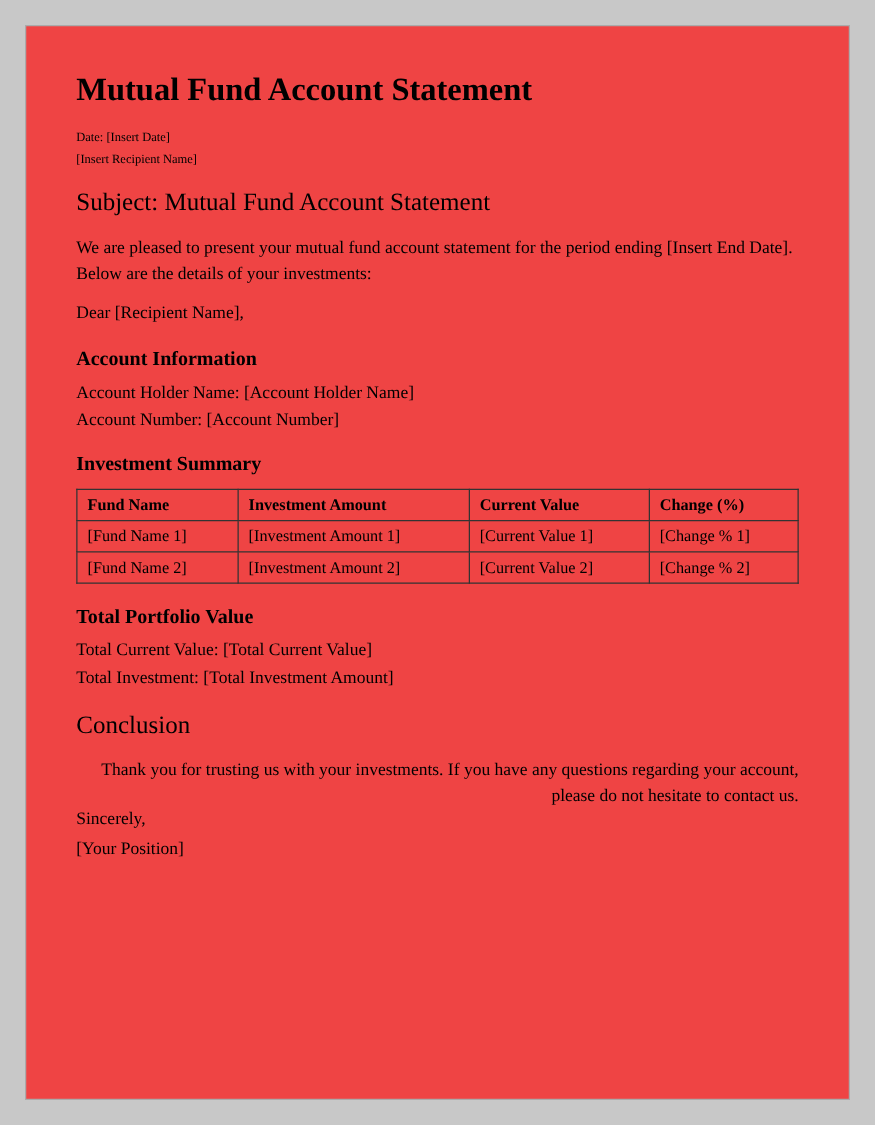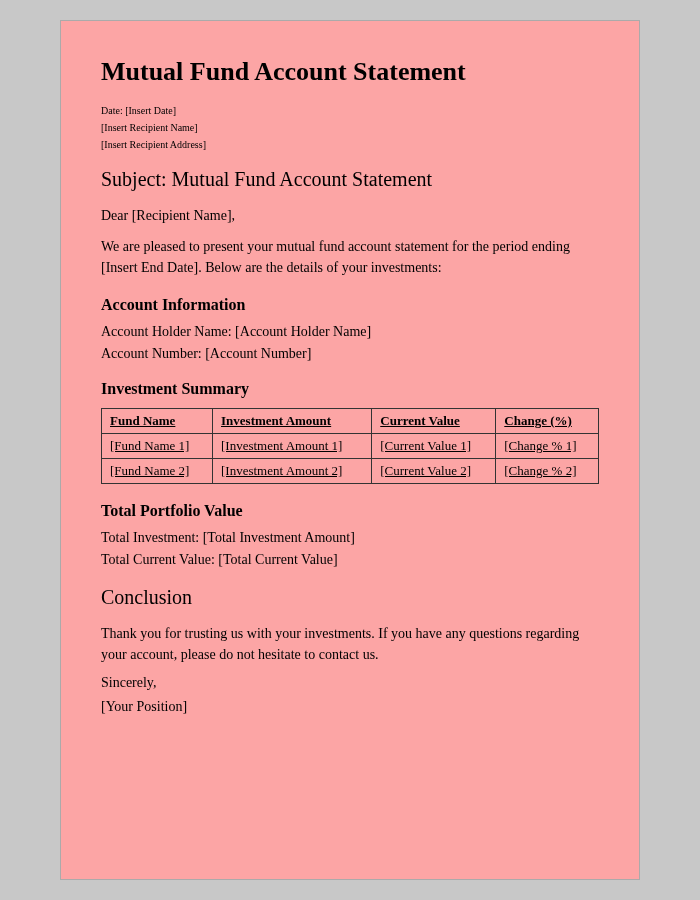--- a/index.html
+++ b/index.html
@@ -12,22 +12,22 @@
       background-color: #c8c8c8;
       display: flex;
       justify-content: center;
       align-items: flex-start;
       min-height: 900px;
       padding: 20px;
       font-family: "Times New Roman", Times, serif;
     }
 
     .page-container {
-      background: #fca5a5;
-      width: 580px;
+      background: #ef4444;
+      width: 660px;
       min-height: 860px;
       padding: 36px 40px 40px 40px;
       border: 1px solid #aaa;
     }
 
     .main-title {
       font-size: 26px;
       font-weight: bold;
       margin-bottom: 18px;
       font-family: "Times New Roman", Times, serif;
@@ -74,55 +74,53 @@
       font-size: 13px;
       margin-bottom: 4px;
       font-family: "Times New Roman", Times, serif;
     }
 
     .investment-table th,
     .investment-table td {
       border: 1px solid #333;
       padding: 4px 8px;
       text-align: left;
-      text-decoration: underline;
     }
 
     .investment-table th {
       font-weight: bold;
     }
 
     .conclusion-text {
       font-size: 14px;
-      margin-bottom: 10px;
       line-height: 1.5;
       font-family: "Times New Roman", Times, serif;
+      text-align: right;
     }
 
     .sign-line {
       font-size: 14px;
       margin-bottom: 8px;
       font-family: "Times New Roman", Times, serif;
     }
   </style>
 </head>
 <body>
 
 <div class="page-container">
 
   <h1 class="main-title">Mutual Fund Account Statement</h1>
 
   <p class="meta-line">Date: [Insert Date]</p>
   <p class="meta-line">[Insert Recipient Name]</p>
-  <p class="meta-line">[Insert Recipient Address]</p>
 
   <h2 class="subject-line">Subject: Mutual Fund Account Statement</h2>
 
+  <p class="body-text">We are pleased to present your mutual fund account statement for the period ending [Insert End Date]. Below are the details of your investments:</p>
   <p class="body-text">Dear [Recipient Name],</p>
-  <p class="body-text">We are pleased to present your mutual fund account statement for the period ending [Insert End Date]. Below are the details of your investments:</p>
 
   <h3 class="section-heading">Account Information</h3>
   <p class="field-line">Account Holder Name: [Account Holder Name]</p>
   <p class="field-line">Account Number: [Account Number]</p>
 
   <h3 class="section-heading">Investment Summary</h3>
 
   <table class="investment-table">
     <thead>
       <tr>
@@ -142,21 +140,21 @@
         <tr>
           <td>[Fund Name 2]</td>
           <td>[Investment Amount 2]</td>
           <td>[Current Value 2]</td>
           <td>[Change % 2]</td>
         </tr>
       </tbody>
   </table>
 
   <h3 class="section-heading">Total Portfolio Value</h3>
+  <p class="field-line">Total Current Value: [Total Current Value]</p>
   <p class="field-line">Total Investment: [Total Investment Amount]</p>
-  <p class="field-line">Total Current Value: [Total Current Value]</p>
 
   <h2 class="subject-line">Conclusion</h2>
   <p class="conclusion-text">Thank you for trusting us with your investments. If you have any questions regarding your account, please do not hesitate to contact us.</p>
   <p class="sign-line">Sincerely,</p>
   <p class="sign-line">[Your Position]</p>
 
 </div>
 
 </body></html>

